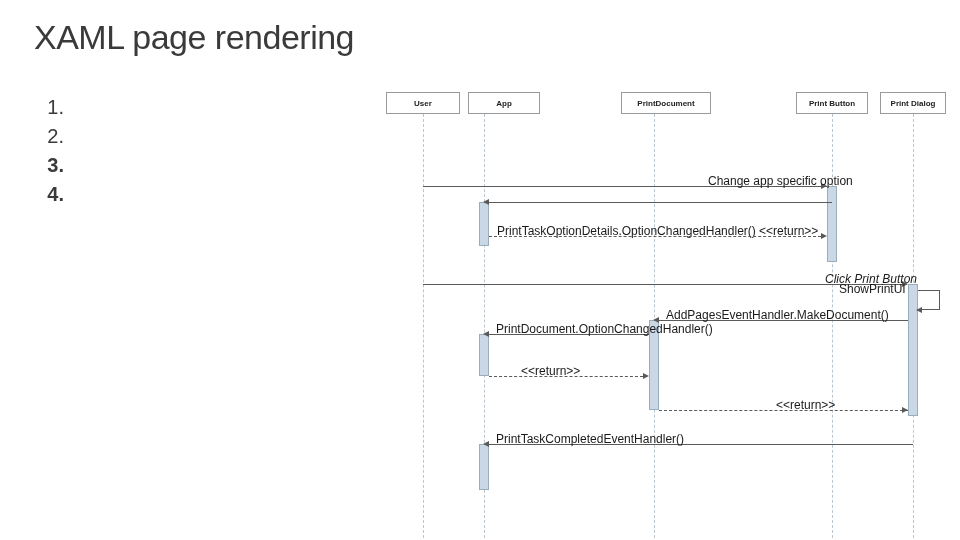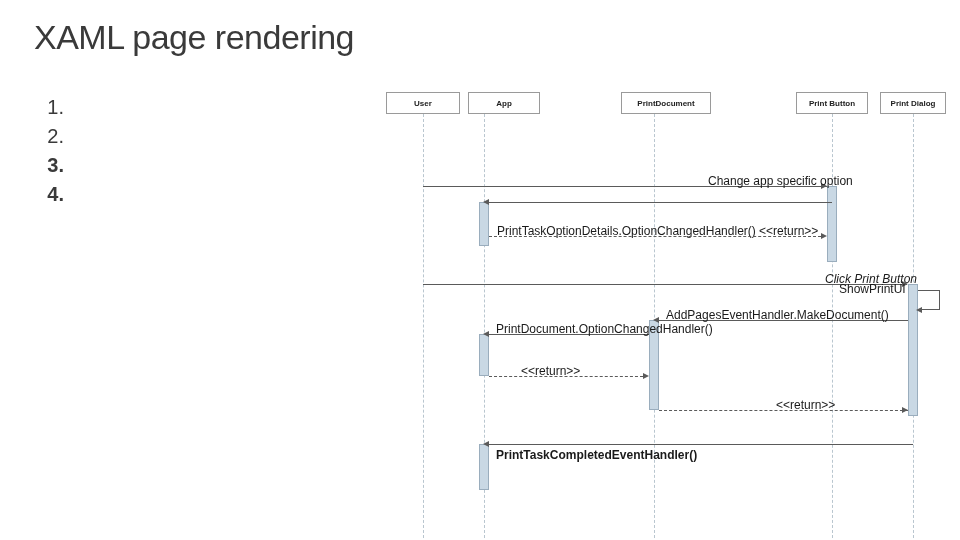--- a/index.html
+++ b/index.html
@@ -103,16 +103,16 @@
     <div class="msg dash" style="left:111px;top:284px;width:154px;"></div>
     <div class="arrowR" style="left:265px;top:280.5px;"></div>
     <div class="mlabel" style="left:143px;top:272px;">&lt;&lt;return&gt;&gt;</div>
 
     <div class="msg dash" style="left:281px;top:318px;width:249px;"></div>
     <div class="arrowR" style="left:524px;top:314.5px;"></div>
     <div class="mlabel" style="left:398px;top:306px;">&lt;&lt;return&gt;&gt;</div>
 
     <div class="msg" style="left:111px;top:352px;width:424px;"></div>
     <div class="arrowL" style="left:105px;top:348.5px;"></div>
-    <div class="mlabel" style="left:118px;top:356px;font-weight:bold;">PrintTaskCompletedEventHandler()</div>
+    <div class="mlabel" style="left:118px;top:340px;">PrintTaskCompletedEventHandler()</div>
 
   </div>
 </div>
 
 </body></html>

